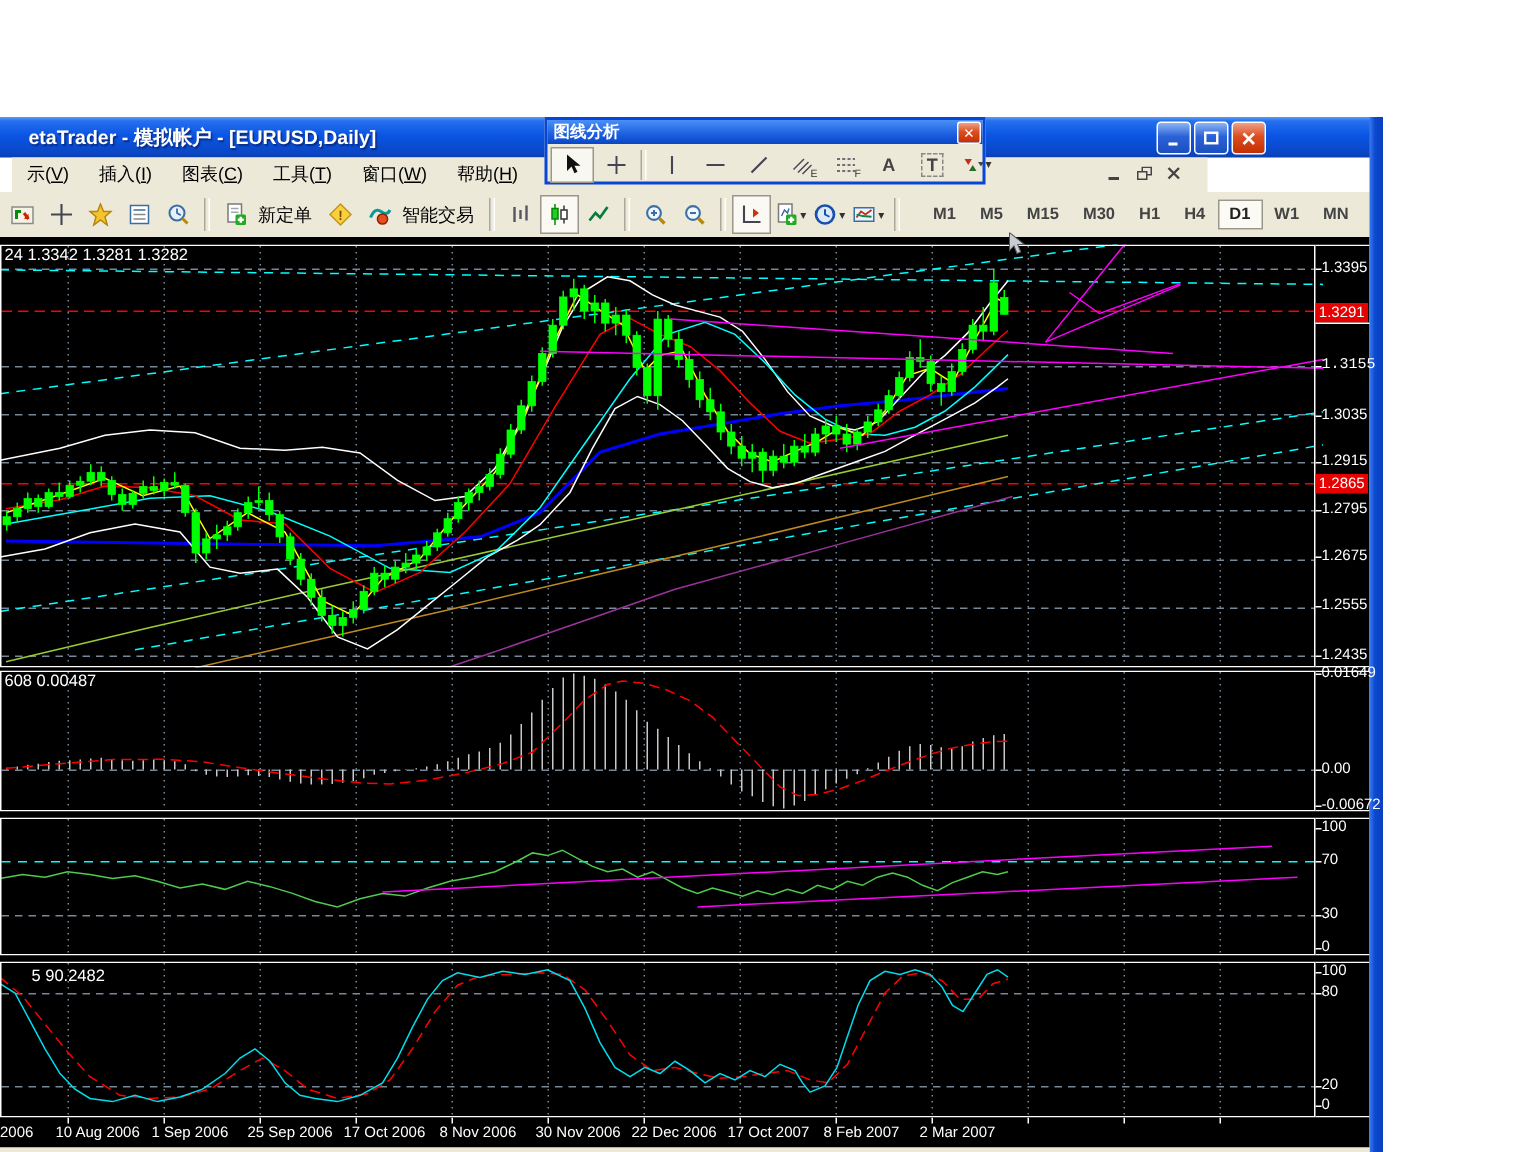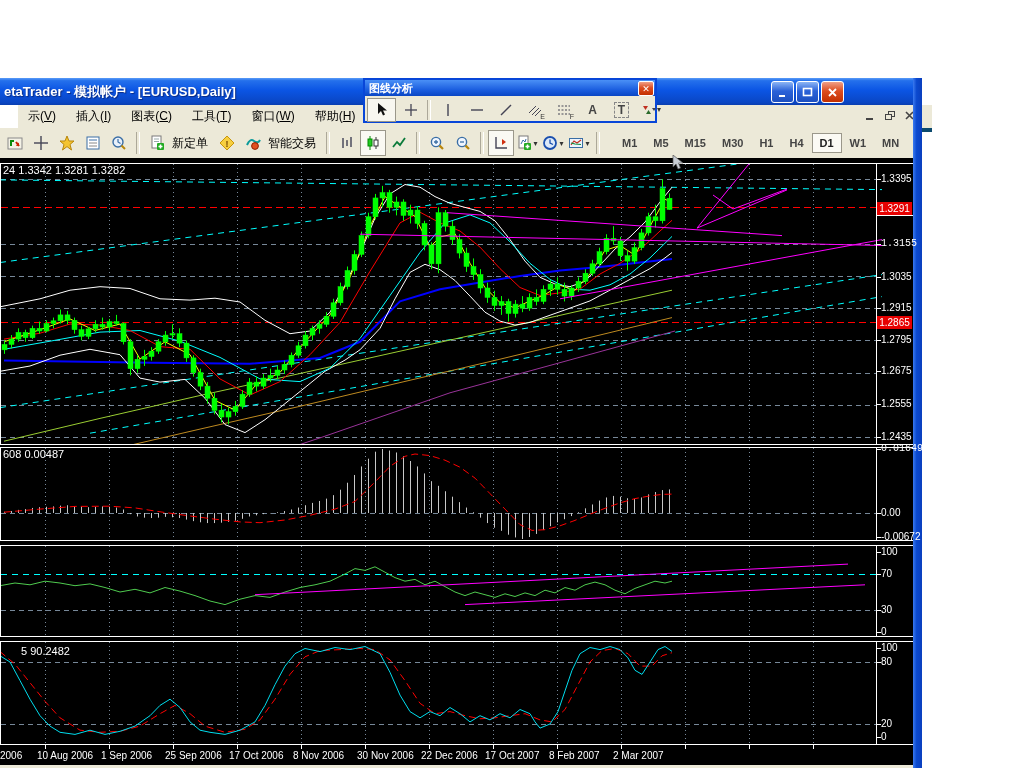--- a/index.html
+++ b/index.html
@@ -3,26 +3,26 @@
 <meta charset="utf-8">
 <style>
   html,body{margin:0;padding:0}
   body{width:1024px;height:768px;background:#fff;overflow:hidden;position:relative;
        font-family:"Liberation Sans","DejaVu Sans",sans-serif;-webkit-font-smoothing:none}
   .abs{position:absolute}
   
   #titlebar{left:0;top:78px;width:914px;height:27px;
     background:linear-gradient(180deg,#5a9cf8 0%,#2470ec 10%,#0b55e4 45%,#0a46c4 90%,#0a3eb0 100%);
     color:#fff;font-weight:bold;font-size:13px;line-height:27px;white-space:nowrap;overflow:hidden}
-  #titlebar .ttext{padding-left:4px;text-shadow:1px 1px 1px #0a2a80}
+  #titlebar .ttext{padding-left:19px;text-shadow:1px 1px 1px #0a2a80}
   .winbtns{position:absolute;top:3px;right:70px;display:flex;gap:2px}
   .wbtn{width:21px;height:20px;border-radius:3px;border:1px solid #fff;display:flex;align-items:center;justify-content:center;
     background:linear-gradient(180deg,#8cb5f5,#2b62d8 45%,#1c4fc0)}
   .wbtn.close{background:linear-gradient(180deg,#f0a088,#dd4d20 45%,#c33000)}
-  #menubar{left:18px;top:105px;width:914px;height:23px;background:#ece9d8;font-size:12px;color:#000;
+  #menubar{left:8px;top:105px;width:797px;height:23px;background:#ece9d8;font-size:12px;color:#000;
     display:flex;align-items:center;border-bottom:4px solid #0c4a6e}
   .mitem{padding:2px 10px 3px 10px;white-space:nowrap}
   .mitem u{text-decoration:underline}
   .mdibtns{position:absolute;right:14px;top:4px;display:flex;gap:4px}
   .mdib{width:16px;height:14px;display:flex;align-items:center;justify-content:center}
   #toolbar{left:0;top:128px;width:914px;height:30px;background:#ece9d8;display:flex;align-items:center;padding-left:2px;box-sizing:border-box}
   .tbtn{width:24px;height:24px;display:flex;align-items:center;justify-content:center;border:1px solid transparent;flex:0 0 auto}
   .tbtn.pressed{background:#faf9f3;border:1px solid #9a978a}
   .tlabel{font-size:12px;color:#000;padding:0 6px 0 2px;white-space:nowrap}
   .tsep{width:2px;height:22px;border-left:1px solid #aca899;border-right:1px solid #fff;margin:0 4px;flex:0 0 auto}
@@ -294,21 +294,21 @@
     <div class="abs stick" style="top: 308px;"></div>
     <div class="abs scalelab hl" style="top: 316px;">1.2865</div>
     <div class="abs scalelab" style="top: 334px;">1.2795</div>
     <div class="abs stick" style="top: 340px;"></div>
     <div class="abs scalelab" style="top: 365px;">1.2675</div>
     <div class="abs stick" style="top: 371px;"></div>
     <div class="abs scalelab" style="top: 398px;">1.2555</div>
     <div class="abs stick" style="top: 404px;"></div>
     <div class="abs scalelab" style="top: 431px;">1.2435</div>
     <div class="abs stick" style="top: 437px;"></div>
-    <div class="abs scalelab" style="top: 443px; font-family: Liberation Mono, monospace;">0.01649</div>
+    <div class="abs scalelab" style="top: 443px;">0.01649</div>
     <div class="abs stick" style="top: 449px;"></div>
     <div class="abs scalelab" style="top: 507px;">0.00</div>
     <div class="abs stick" style="top: 513px;"></div>
     <div class="abs scalelab" style="top: 531px;">-0.00672</div>
     <div class="abs stick" style="top: 537px;"></div>
     <div class="abs scalelab" style="top: 546px;">100</div>
     <div class="abs stick" style="top: 552px;"></div>
     <div class="abs scalelab" style="top: 568px;">70</div>
     <div class="abs stick" style="top: 574px;"></div>
     <div class="abs scalelab" style="top: 604px;">30</div>

